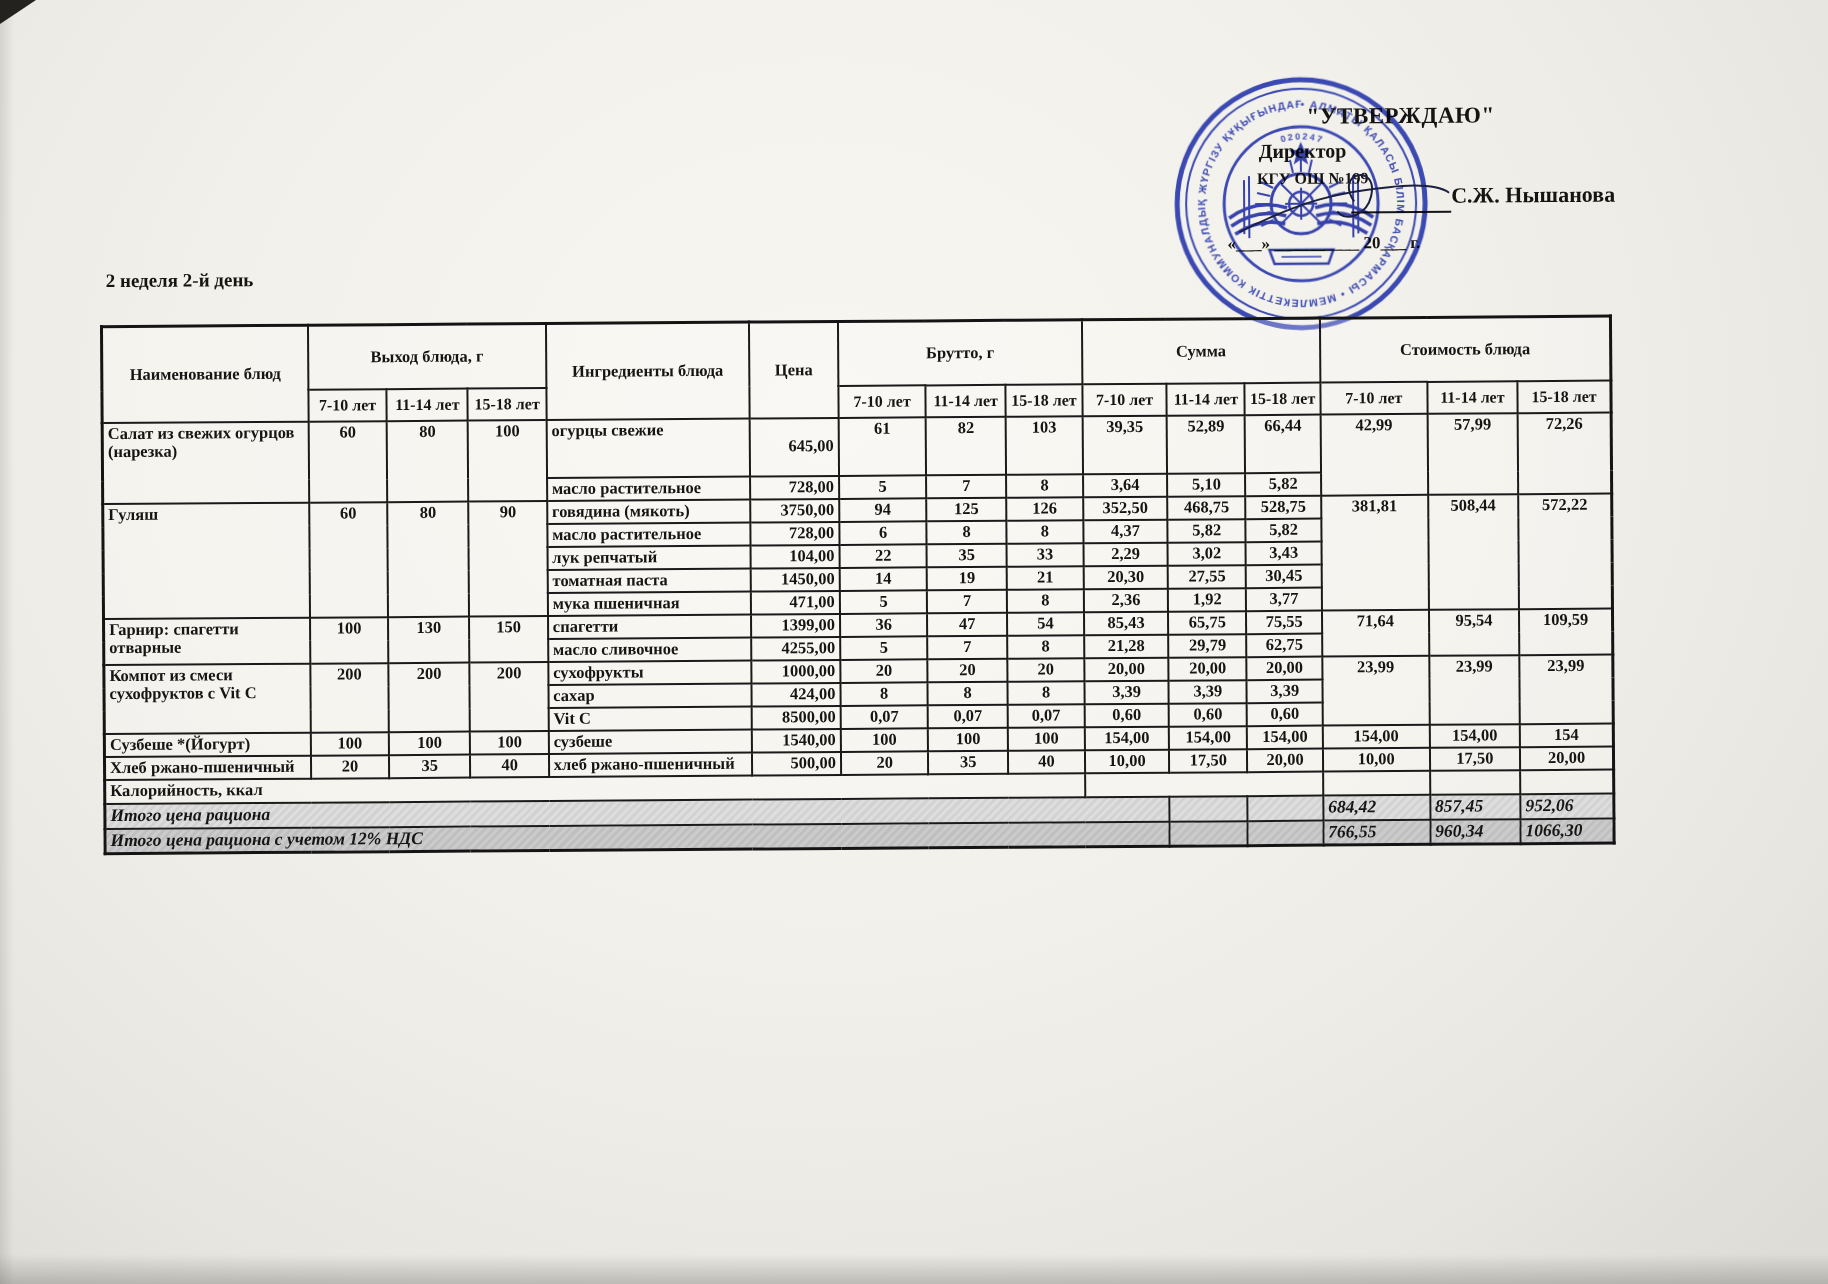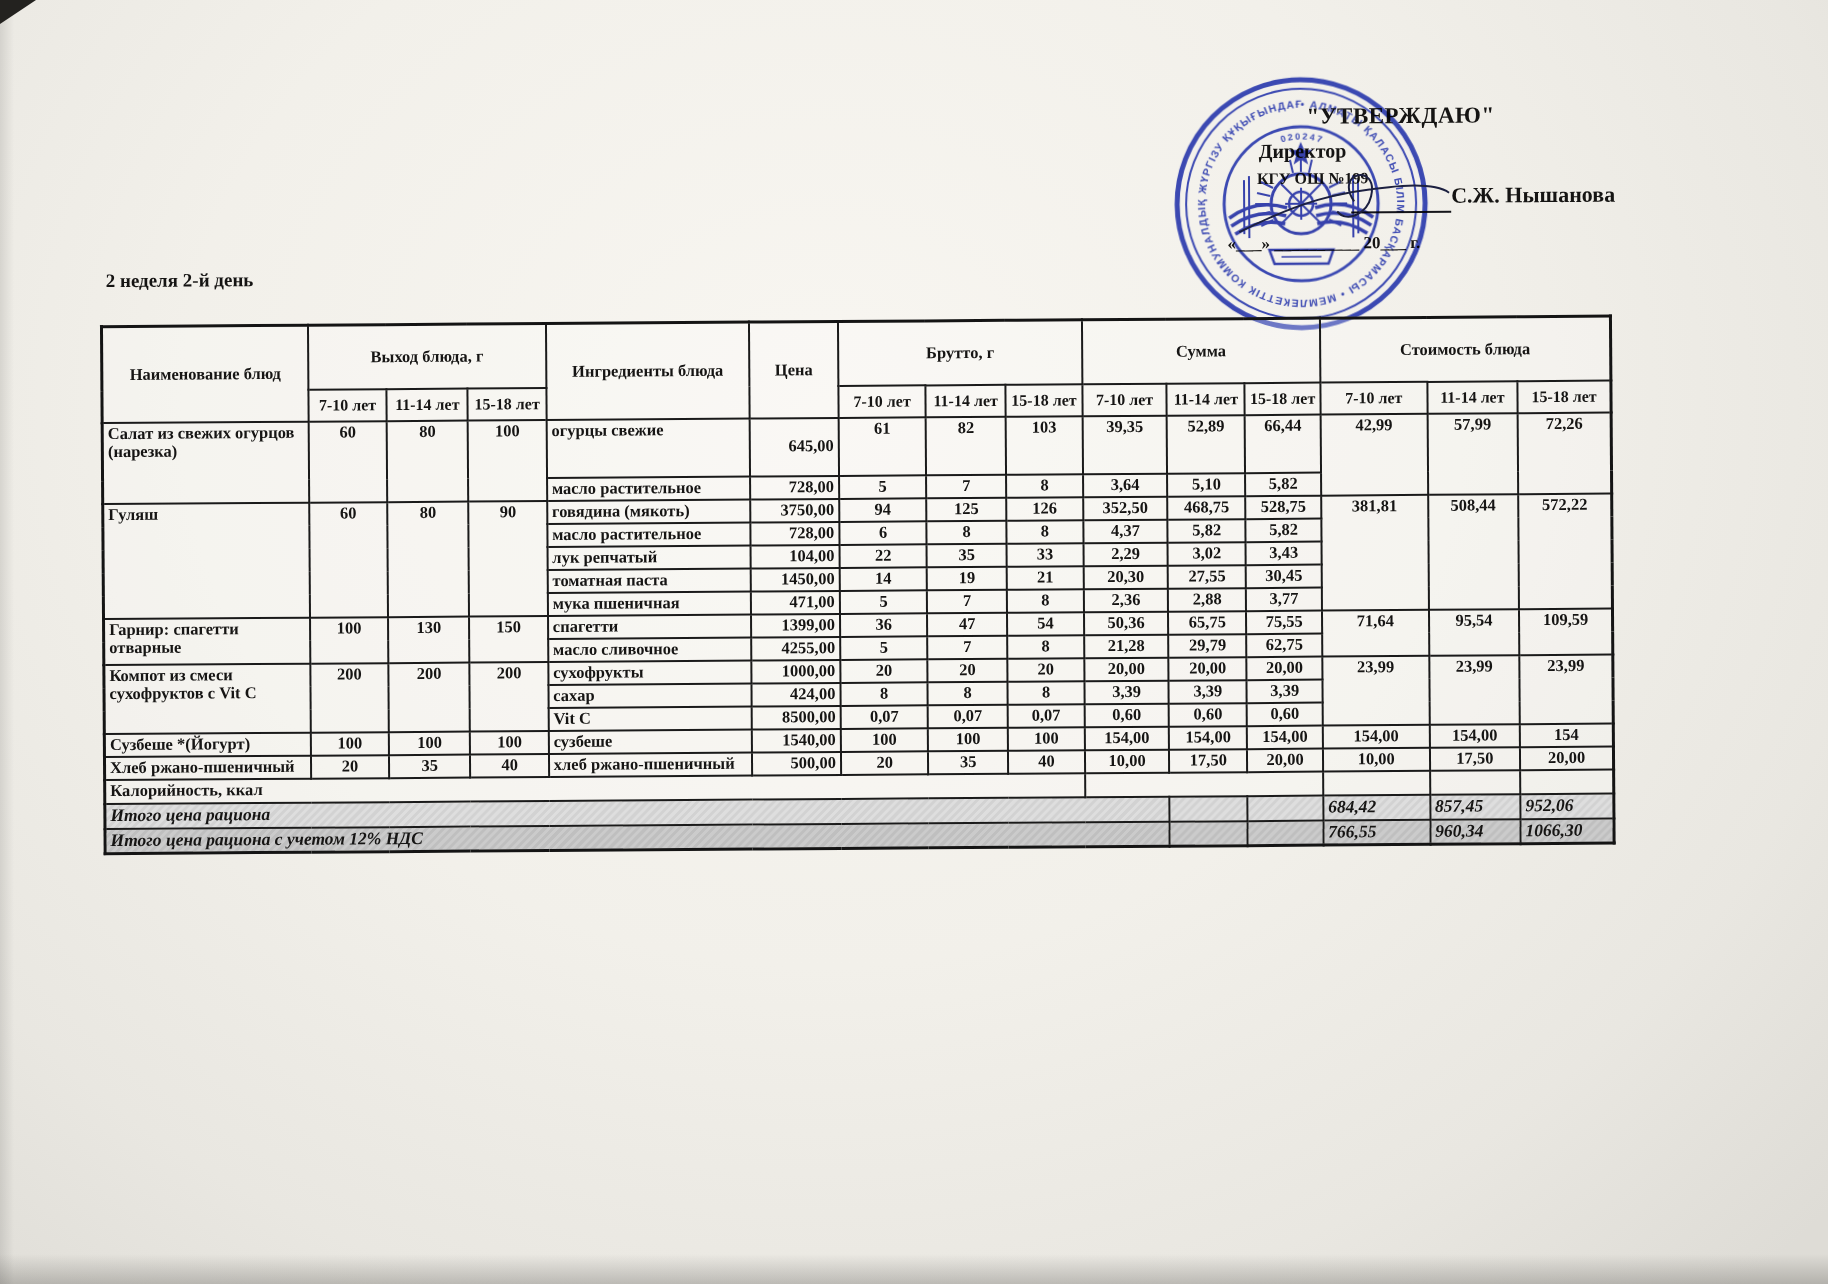--- a/index.html
+++ b/index.html
@@ -238,34 +238,34 @@
             <td class="num">27,55</td>
             <td class="num">30,45</td>
           </tr>
           <tr class="row">
             <td class="ingredient">мука пшеничная</td>
             <td class="price">471,00</td>
             <td class="num">5</td>
             <td class="num">7</td>
             <td class="num">8</td>
             <td class="num">2,36</td>
-            <td class="num">2,88</td>
+            <td class="num">1,92</td>
             <td class="num">3,77</td>
           </tr>
           <tr class="row">
             <td class="dish-name" rowspan="2">Гарнир: спагетти отварные</td>
             <td class="out" rowspan="2">100</td>
             <td class="out" rowspan="2">130</td>
             <td class="out" rowspan="2">150</td>
             <td class="ingredient">спагетти</td>
             <td class="price">1399,00</td>
             <td class="num">36</td>
             <td class="num">47</td>
             <td class="num">54</td>
-            <td class="num">50,36</td>
+            <td class="num">85,43</td>
             <td class="num">65,75</td>
             <td class="num">75,55</td>
             <td class="cost" rowspan="2">71,64</td>
             <td class="cost" rowspan="2">95,54</td>
             <td class="cost" rowspan="2">109,59</td>
           </tr>
           <tr class="row">
             <td class="ingredient">масло сливочное</td>
             <td class="price">4255,00</td>
             <td class="num">5</td>

